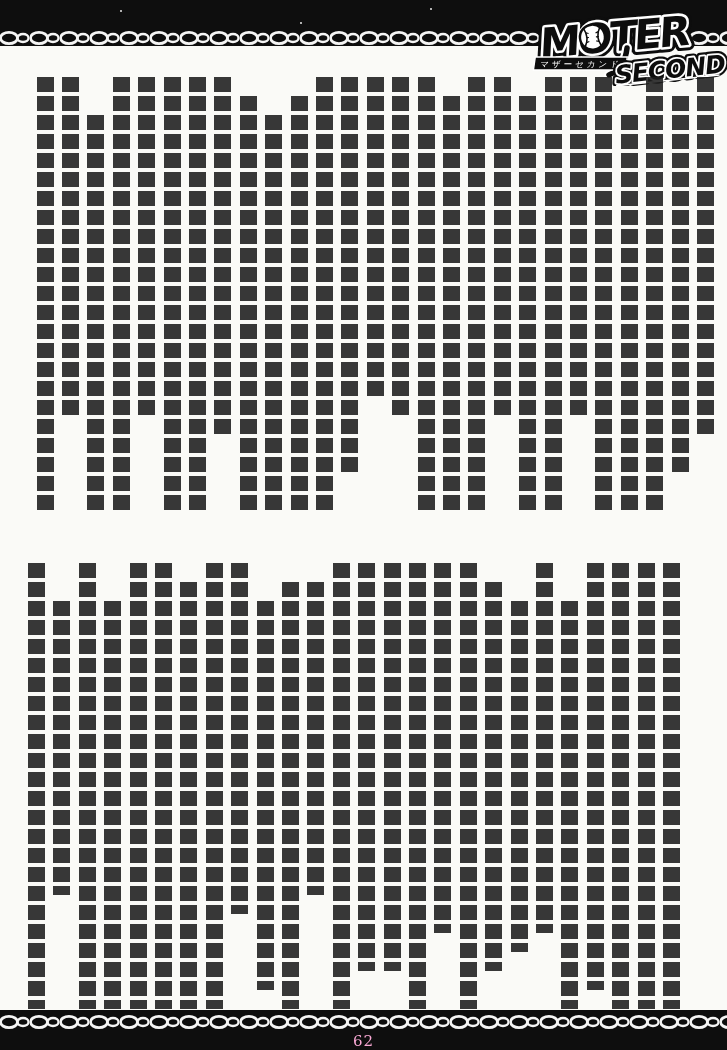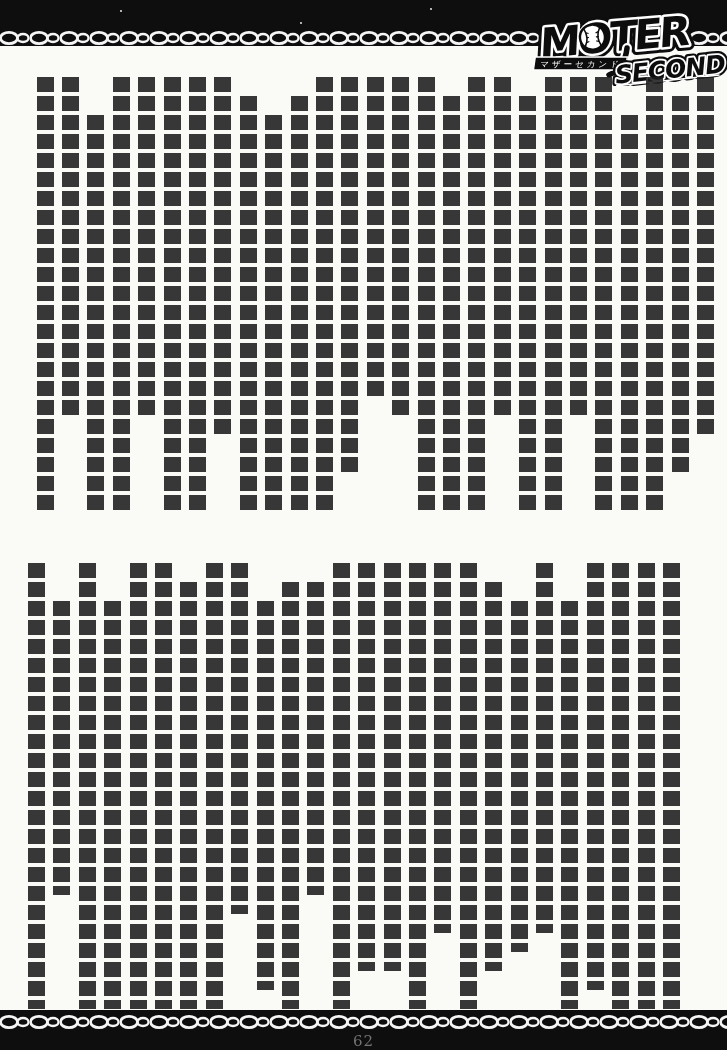--- a/index.html
+++ b/index.html
@@ -9,21 +9,21 @@
     font-family:"DejaVu Serif",serif;
   }
   .band{position:absolute;left:0;width:727px;background:var(--band,#0e0e0e);}
   .band-top{top:0;height:46px;}
   .band-top .chain{position:absolute;bottom:0;left:0;}
   .band-bottom{bottom:0;height:40px;}
   .band-bottom .chain{position:absolute;top:4px;left:0;}
   .speck{position:absolute;background:#e9e9e9;border-radius:50%;}
   .pagenum{
     position:absolute;bottom:0px;width:100%;text-align:center;
-    color:#737373;font:15px "DejaVu Serif",serif;letter-spacing:1px;
+    color:#f9a8d4;font:15px "DejaVu Serif",serif;letter-spacing:1px;
   }
   .logo{position:absolute;top:2px;right:0px;width:196px;height:84px;}
   .textblock{position:absolute;}
   .textblock.upper{top:77px;left:28px;width:686px;height:436px;}
   .textblock.lower{top:563px;left:28px;width:652px;height:446px;}
   .col{
     position:absolute;width:17px;
     background-image:repeating-linear-gradient(180deg,
       var(--ink,#1d1d1d) 0px, var(--ink,#1d1d1d) 15px,
       rgba(0,0,0,0) 15px, rgba(0,0,0,0) 19px);

